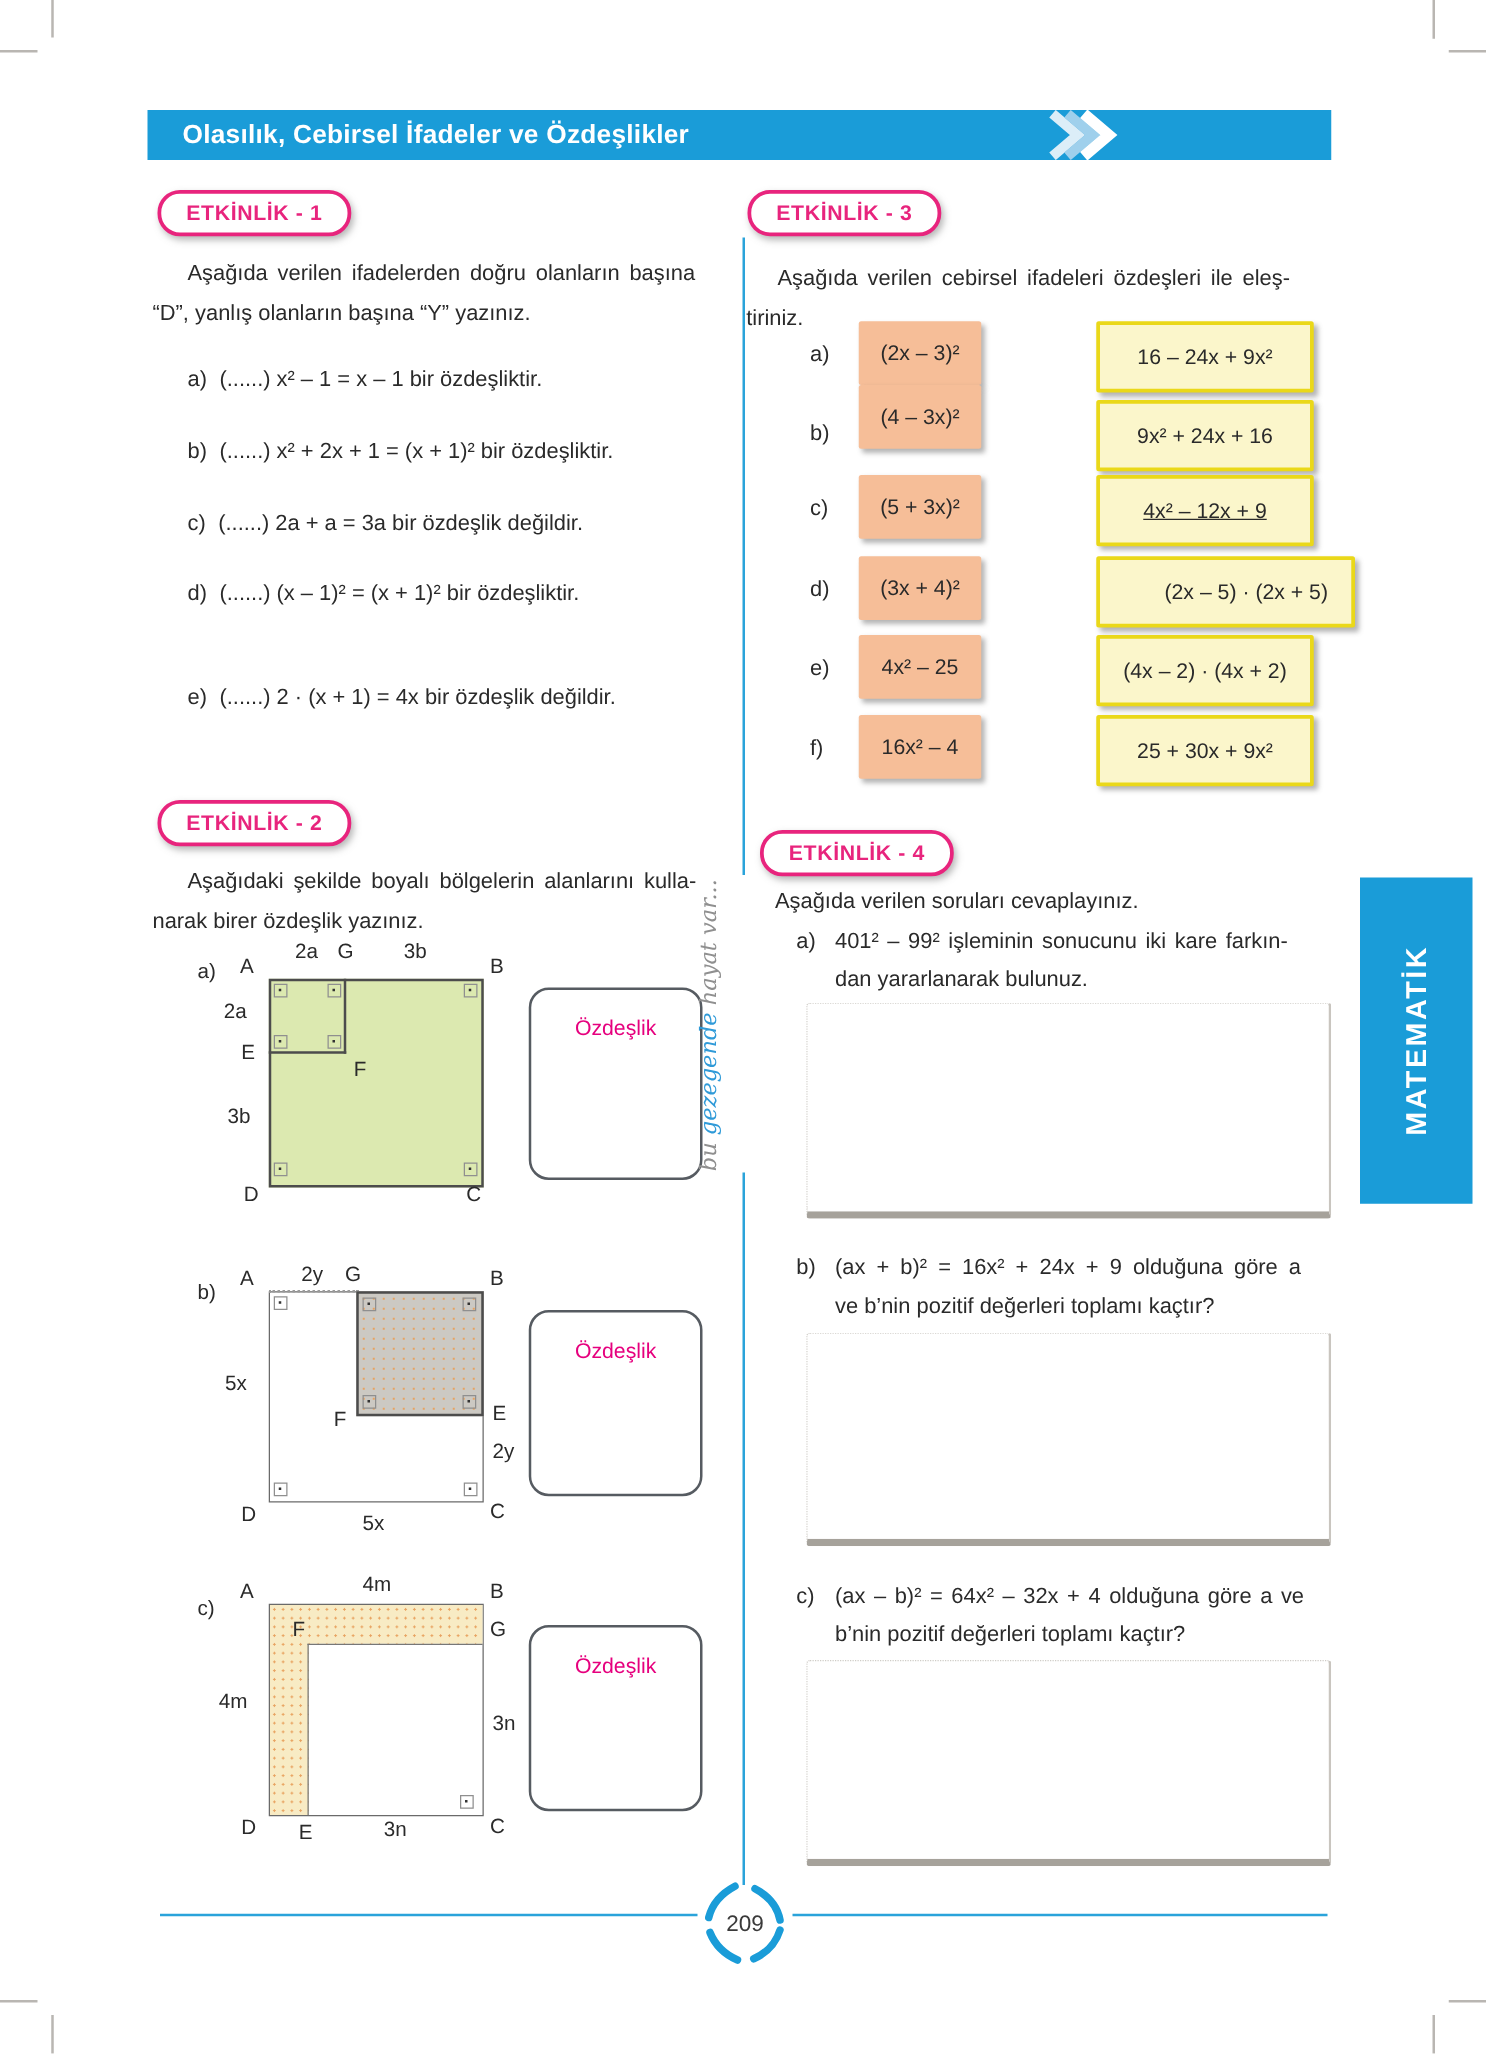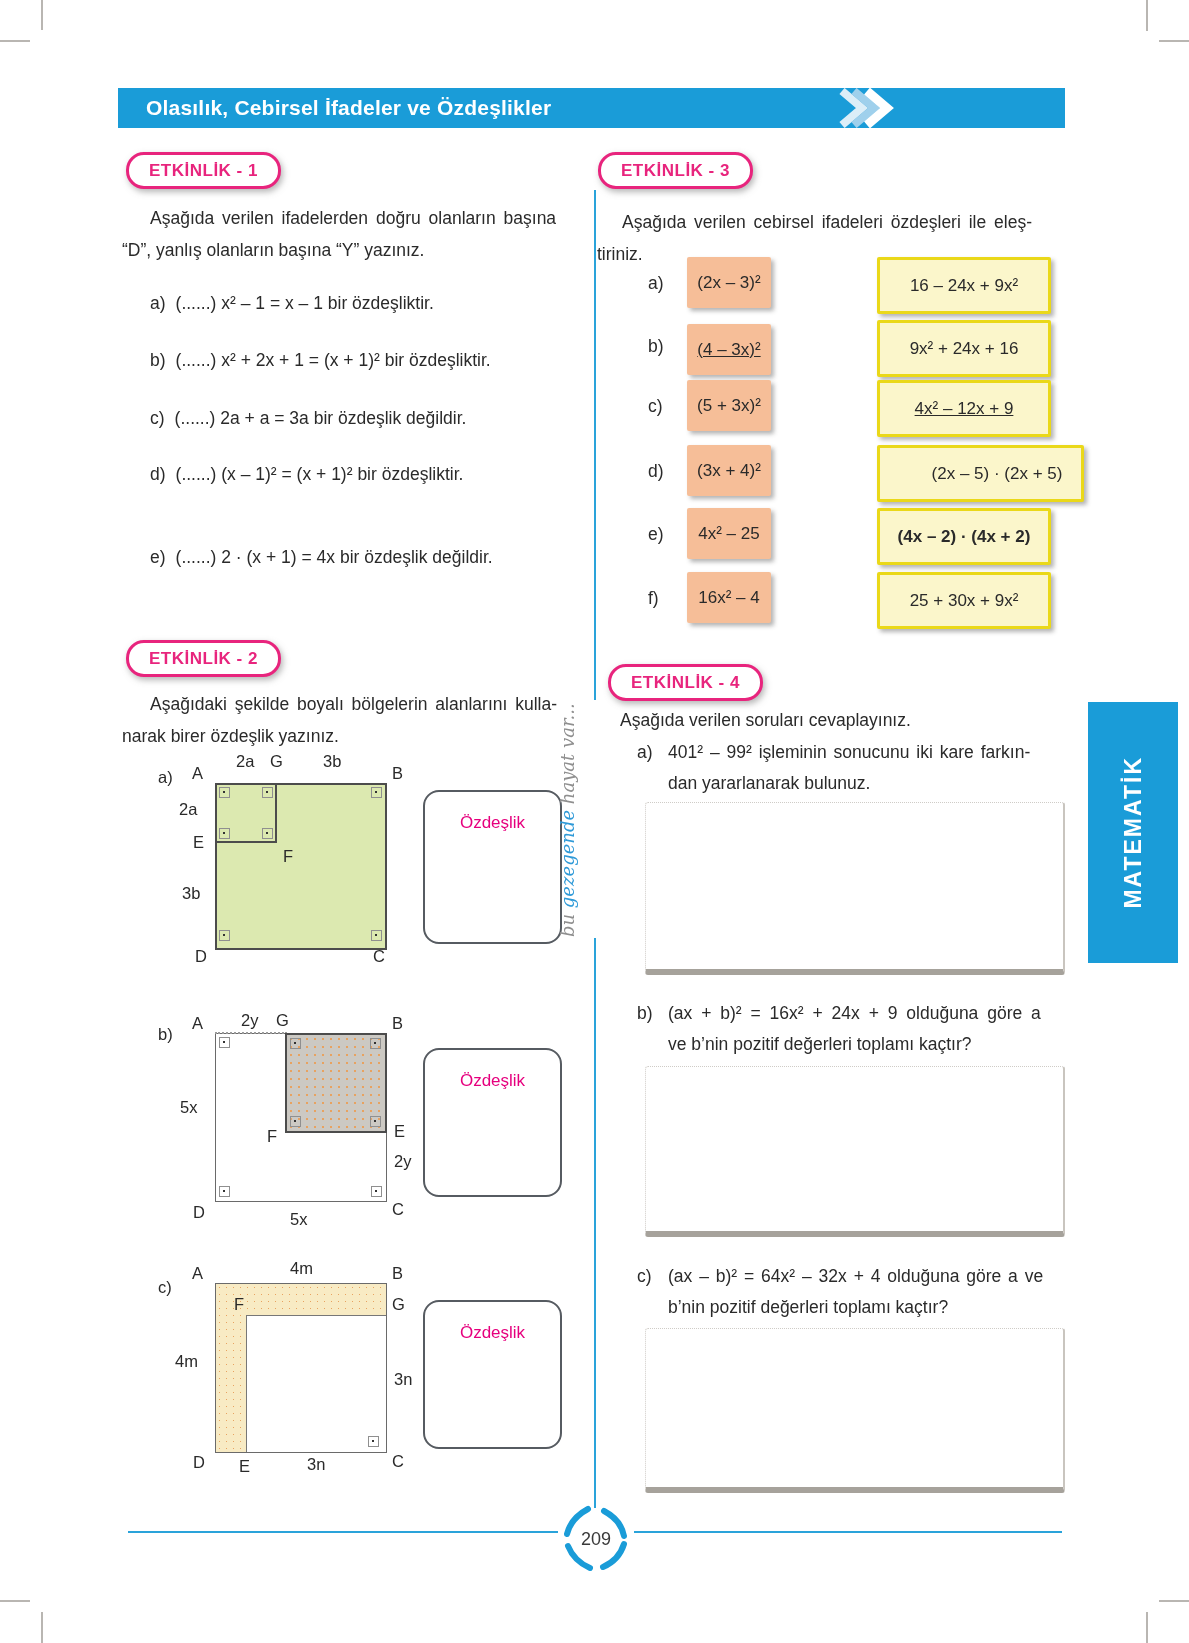--- a/index.html
+++ b/index.html
@@ -20,21 +20,21 @@
   .hline { position:absolute; height:2px; background:#2aa3da; top:1531px; }
   
   .badge {
     position:absolute; height:31px; line-height:31px; padding:0 20px;
     border:3px solid #e8247d; border-radius:18px; background:#ffffff;
     color:#e8247d; font-weight:bold; font-size:17px; letter-spacing:0.5px;
     box-shadow:2px 3px 6px rgba(110,110,110,0.5); white-space:nowrap;
   }
   
   .mbox-left {
-    position:absolute; left:687px; width:84px; height:51px; background:#f6be98;
+    position:absolute; left:687px; width:98px; height:51px; background:#f6be98;
     border-radius:2px; box-shadow:3px 3px 4px rgba(90,90,90,0.45);
     display:flex; align-items:center; justify-content:center; font-size:17px;
   }
   .mbox-right {
     position:absolute; left:877px; width:168px; height:51px; background:#fbf6cb;
     border:3px solid #ead819; border-radius:2px; box-shadow:3px 3px 4px rgba(90,90,90,0.45);
     display:flex; align-items:center; justify-content:center; font-size:17px;
   }
   
   .idbox {
@@ -210,21 +210,21 @@
 
   <div class="t" style="left:648px;top:273px;">a)</div>
   <div class="mbox-left" style="top:257px;">
       <span>(2x – 3)²</span>
     </div>
   <div class="mbox-right" style="top:257px;">
       <span>16 – 24x + 9x²</span>
     </div>
 
   <div class="t" style="left:648px;top:336px;">b)</div>
-  <div class="mbox-left" style="top:324px;text-decoration:underline;">
+  <div class="mbox-left" style="top:308px;">
       <span>(4 – 3x)²</span>
     </div>
   <div class="mbox-right" style="top:320px;">
       <span>9x² + 24x + 16</span>
     </div>
 
   <div class="t" style="left:648px;top:396px;">c)</div>
   <div class="mbox-left" style="top:380px;">
       <span>(5 + 3x)²</span>
     </div>
@@ -237,21 +237,21 @@
       <span>(3x + 4)²</span>
     </div>
   <div class="mbox-right" style="top:445px;padding-left:33px;">
       <span>(2x – 5) · (2x + 5)</span>
     </div>
 
   <div class="t" style="left:648px;top:524px;">e)</div>
   <div class="mbox-left" style="top:508px;">
       <span>4x² – 25</span>
     </div>
-  <div class="mbox-right" style="top:508px;font-weight:bold;">
+  <div class="mbox-right" style="top:508px;">
       <span>(4x – 2) · (4x + 2)</span>
     </div>
 
   <div class="t" style="left:648px;top:588px;">f)</div>
   <div class="mbox-left" style="top:572px;">
       <span>16x² – 4</span>
     </div>
   <div class="mbox-right" style="top:572px;">
       <span>25 + 30x + 9x²</span>
     </div>

